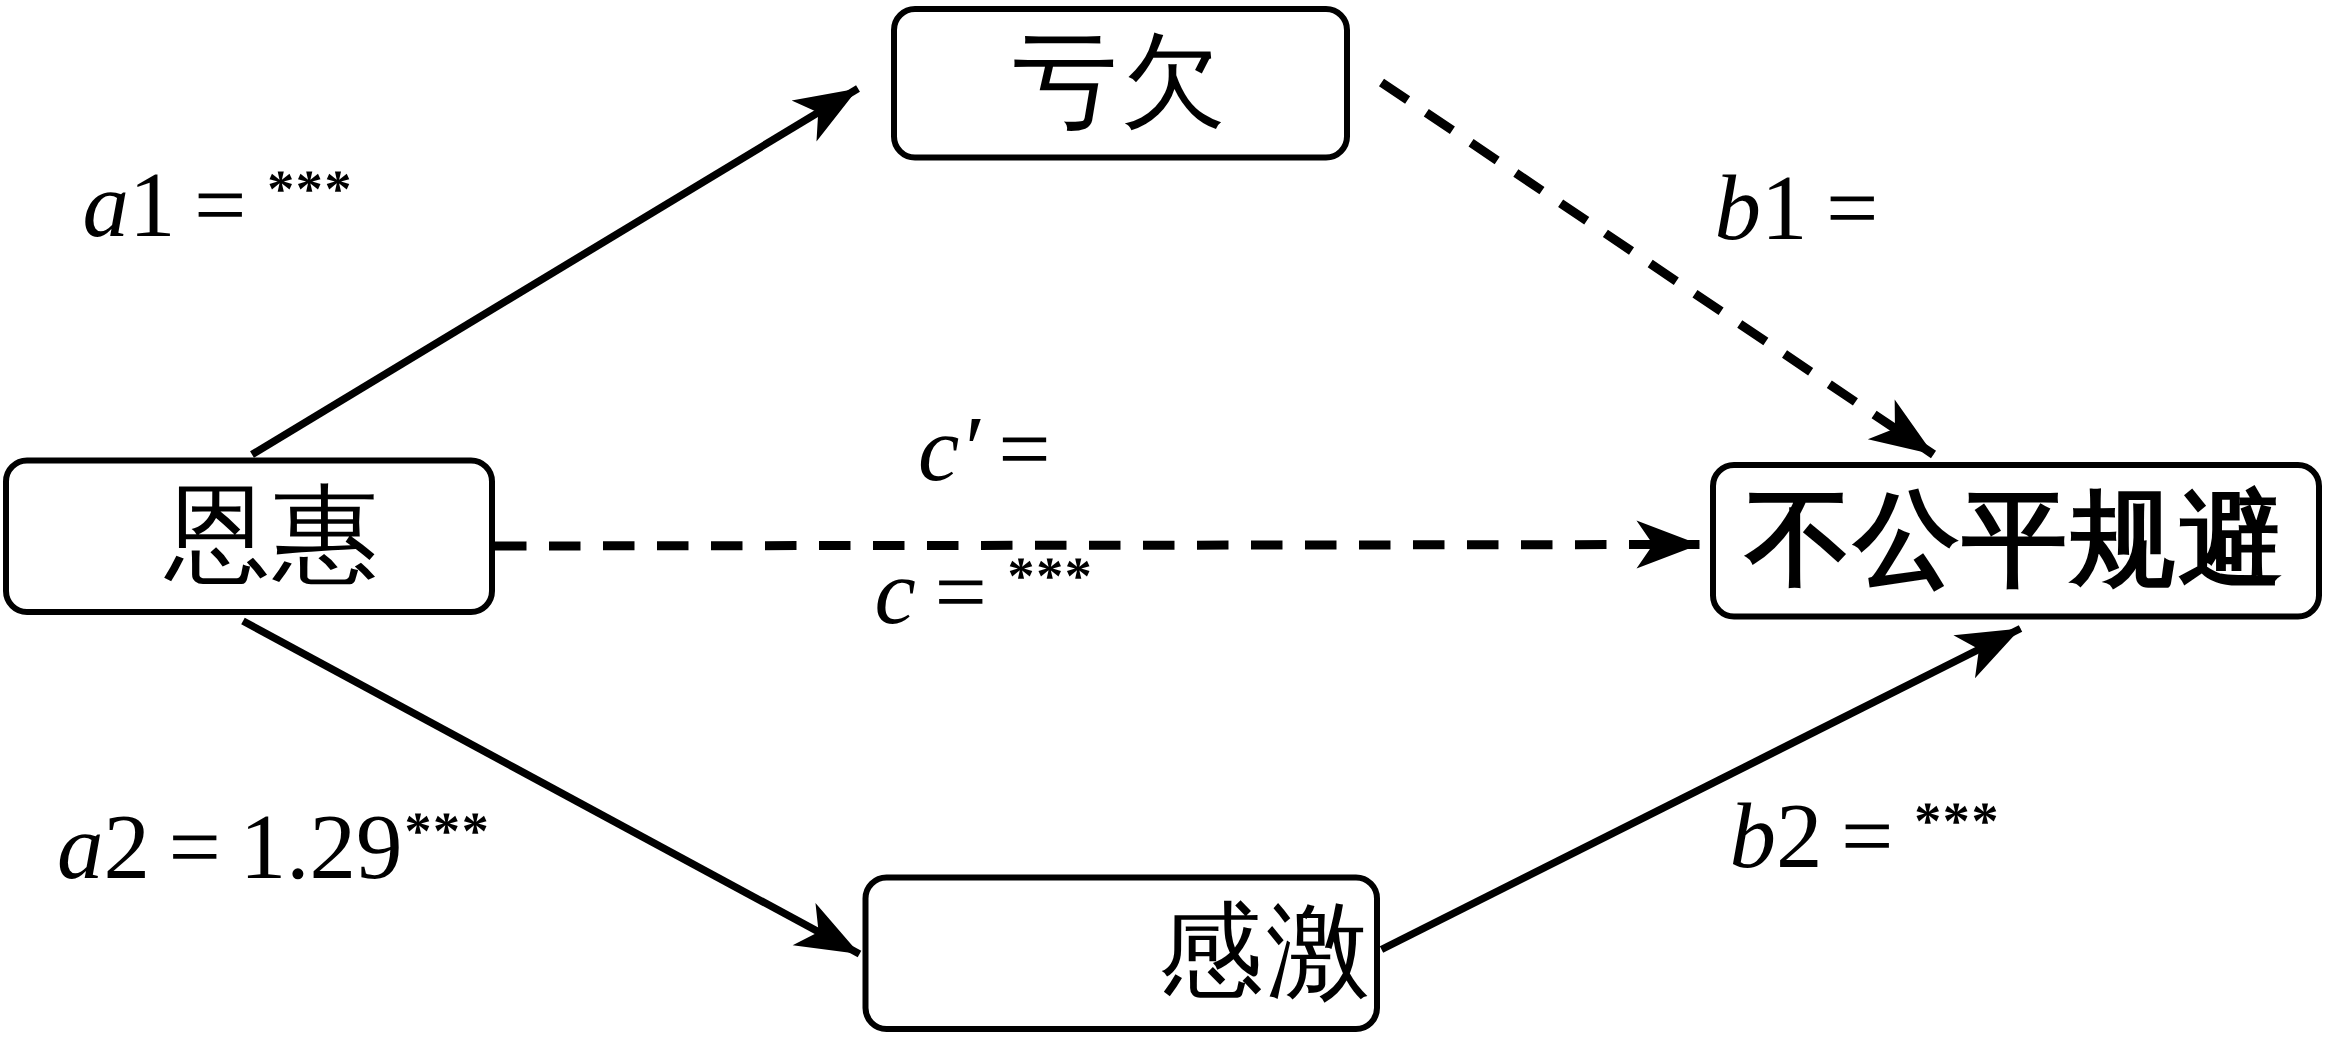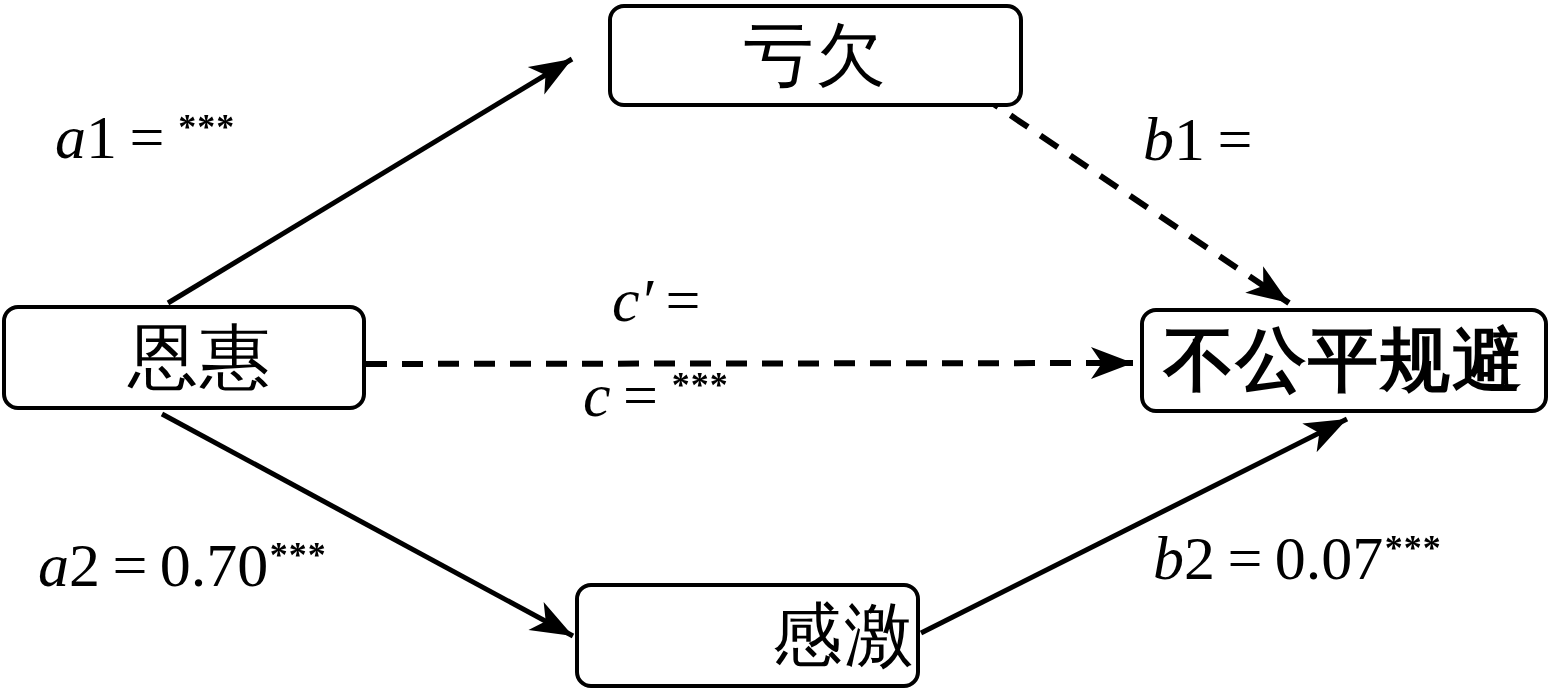--- a/index.html
+++ b/index.html
@@ -37,22 +37,22 @@
     border-radius: 16px;
     background: #ffffff;
     display: flex;
     align-items: center;
     justify-content: center;
     font-size: 70px;
     line-height: 1;
     letter-spacing: 2px;
     white-space: nowrap;
   }
-  #node-favor        { left: 2px;    top: 305px; width: 364px; height: 105px; padding-left: 32px; }
-  #node-indebtedness { left: 608px;  top: 4px;   width: 415px; height: 103px; }
+  #node-favor        { left: 2px;    top: 305px; width: 328px; height: 105px; padding-left: 32px; }
+  #node-indebtedness { left: 594px;  top: 4px;   width: 306px; height: 103px; }
   #node-gratitude    { left: 575px;  top: 583px; width: 345px; height: 105px; justify-content: flex-end; }
   #node-outcome      { left: 1140px; top: 308px; width: 408px; height: 105px; font-weight: bold; }
 
   .plabel {
     position: absolute;
     display: flex;
     align-items: baseline;
     font-size: 62px;
     line-height: 1;
     white-space: nowrap;
@@ -133,25 +133,24 @@
     <span class="var">c</span>
       <span></span>
     <span class="eq">=</span>
     <span class="stars">***</span>
   </div>
 
   <div class="plabel" id="label-a2">
     <span class="var">a</span>
       <span>2</span>
     <span class="eq">=</span>
-    <span class="val">0.70</span>
+    <span class="val">1.29</span>
     <span class="stars">***</span>
   </div>
 
   <div class="plabel" id="label-b2">
     <span class="var">b</span>
       <span>2</span>
     <span class="eq">=</span>
-    <span class="val">0.07</span>
     <span class="stars">***</span>
   </div>
 
 </div>
 
 </body></html>

